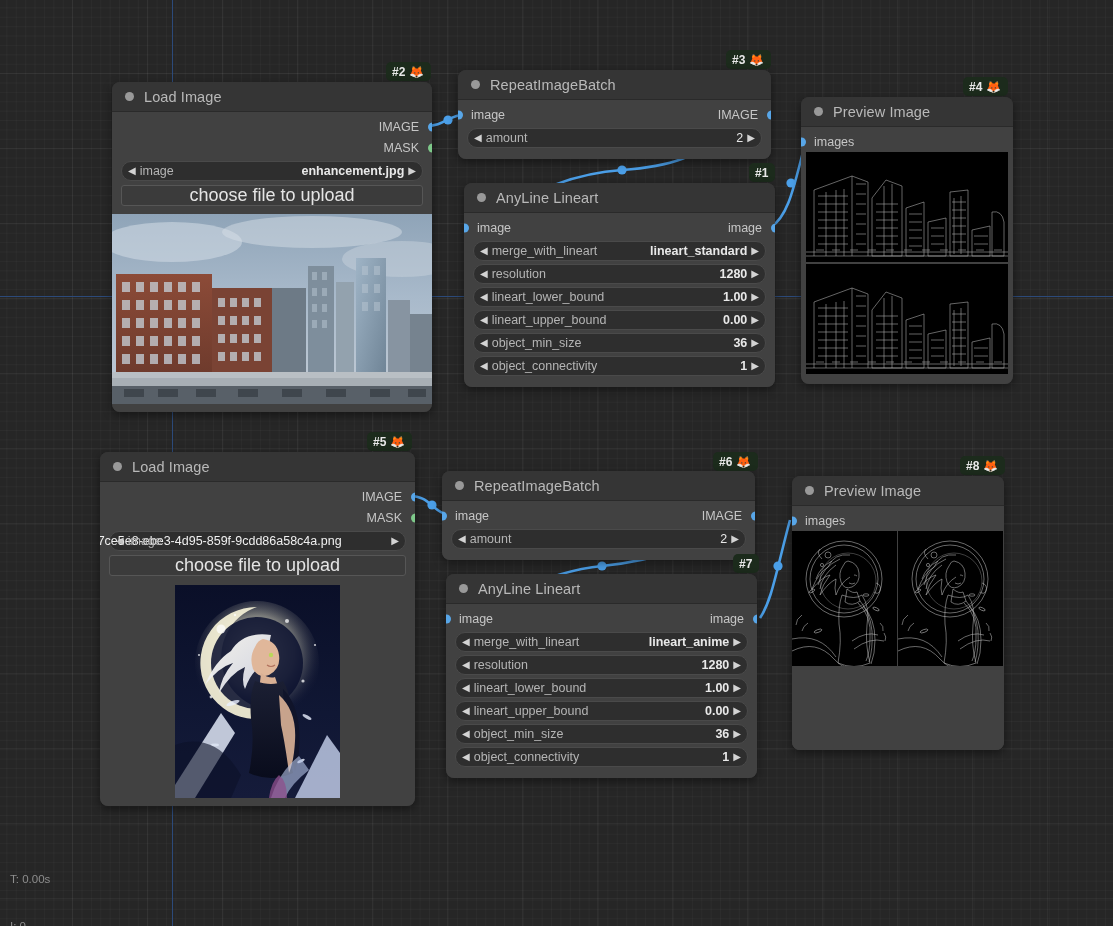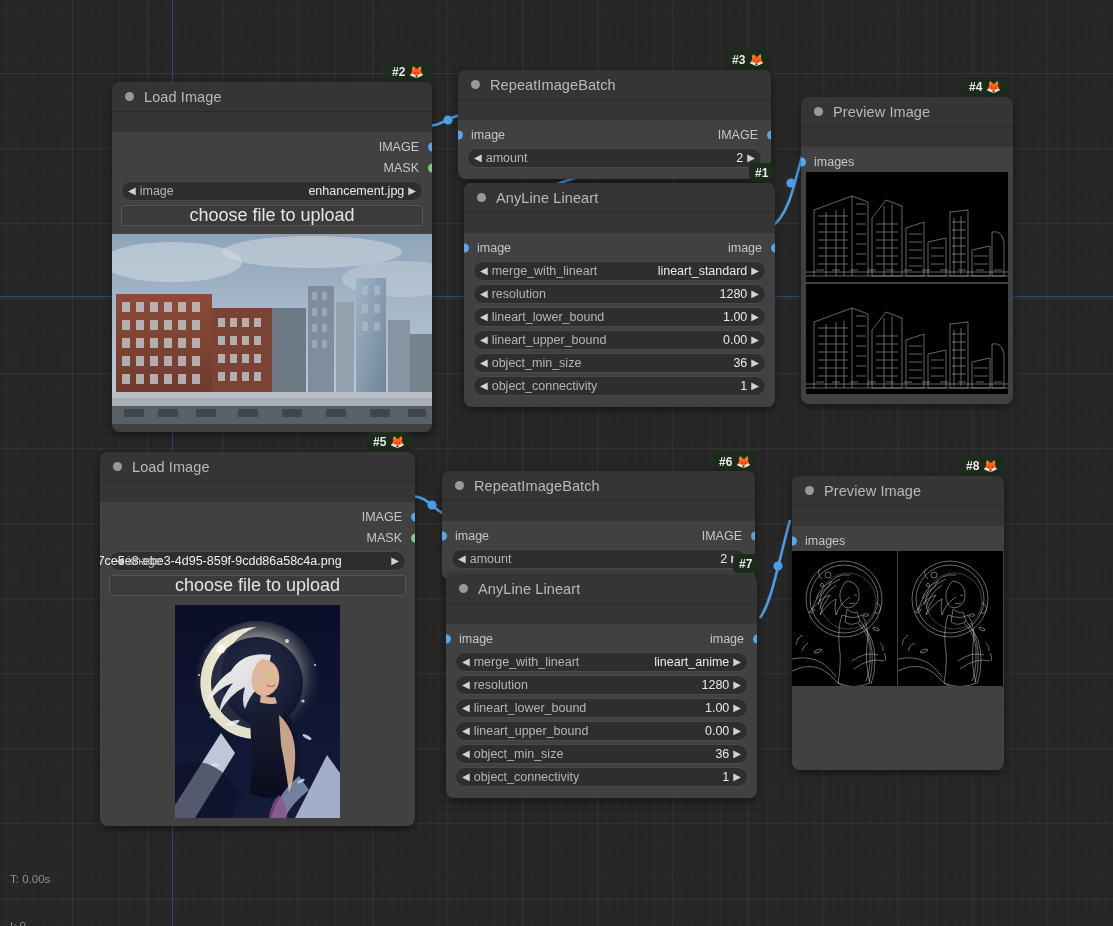--- a/index.html
+++ b/index.html
@@ -43,21 +43,21 @@
     border-bottom: 1px solid #2a2a2a;
   }
   .title-dot {
     width: 9px; height: 9px; border-radius: 50%;
     background: #999; flex: none;
   }
   .title-text {
     font-size: 14.5px; color: #b9b9b9; letter-spacing:.1px;
     white-space: nowrap;
   }
-  .node-body { background: #414141; padding: 4px 0 8px 0; margin-top: 20px; }
+  .node-body { background: #414141; padding: 4px 0 8px 0; }
 
   
   .slot-row {
     position: relative;
     height: 21px;
     display: flex; align-items: center;
     padding: 0 13px;
     font-size: 12.5px;
     color: #c6c6c6;
   }
@@ -82,21 +82,21 @@
     border-radius: 10px;
     display: flex; align-items: center;
     padding: 0 6px;
     font-size: 12.5px;
     position: relative;
     overflow: visible;
   }
   .widget .arrow { color:#d3d3d3; font-size:10px; line-height:1; flex:none; }
   .widget .wname { color:#b5b5b5; margin-left:4px; white-space:nowrap; }
   .widget .wval  { color:#e8e8e8; margin-left:auto; margin-right:4px;
-                   white-space:nowrap; font-weight:normal; }
+                   white-space:nowrap; font-weight:bold; }
   .widget .wval.plain { font-weight:normal; }
   .widget.filename .wval-overflow {
     position:absolute; left:-93px; right:20px;
     text-align:left; color:#efefef; font-size:12.5px;
     white-space:nowrap; font-weight:normal;
   }
   .btn {
     margin: 4px 9px 2px 9px;
     height: 21px;
     background: #3b3b3b;

